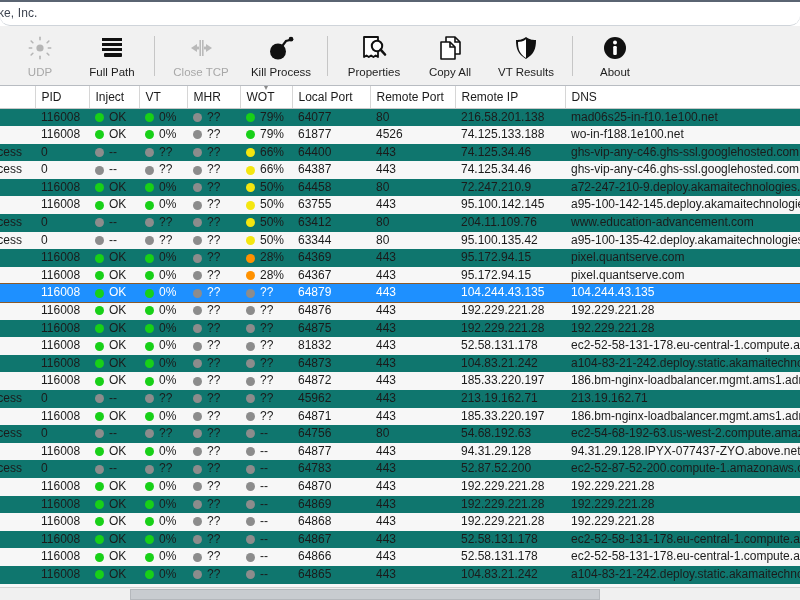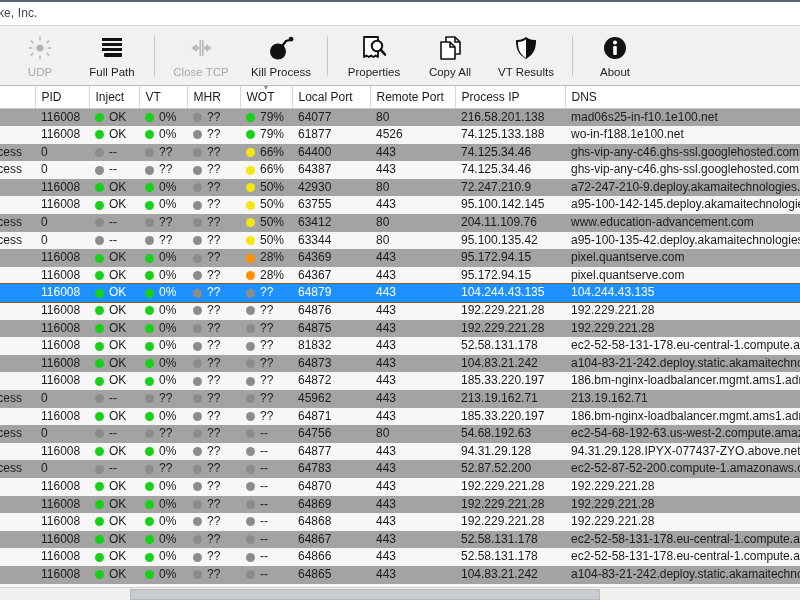--- a/index.html
+++ b/index.html
@@ -17,20 +17,21 @@
   
   .titlebar {
     height: 26px;
     background: #ffffff;
     border-bottom: 1px solid #cfd4da;
     display: flex;
     align-items: center;
     padding-left: 0px;
     flex: 0 0 26px;
     position: relative;
+    border-radius: 10px;
   }
   .titlebar::before{
     content:"";
     position:absolute; left:0; right:0; top:0; height:2px;
     background:#5a6472;
   }
   .title-text {
     font-size: 12px;
     color: #3d4450;
     white-space: nowrap;
@@ -66,21 +67,21 @@
     align-self: stretch;
     height: 40px; margin-top:10px;
   }
   .tb-btn.wide { width: 80px; }
 
   
   .grid-wrap {
     flex: 1 1 auto;
     position: relative;
     overflow: hidden;
-    background: #a3a3a3;
+    background: #0f766e;
   }
   table.grid {
     border-collapse: collapse;
     table-layout: fixed;
     width: 1000px;
     font-size: 12px;
     color: #1b1b1b;
   }
   table.grid th {
     background: #ffffff;
@@ -313,21 +314,21 @@
             <th><span>PID</span></th>
             <th><span>Inject</span></th>
             <th><span>VT</span></th>
             <th><span>MHR</span></th>
             <th>
               <span class="sortmark">▾</span>
               <span>WOT</span>
             </th>
             <th><span>Local Port</span></th>
             <th><span>Remote Port</span></th>
-            <th><span>Process IP</span></th>
+            <th><span>Remote IP</span></th>
             <th><span>DNS</span></th>
           </tr>
         </thead>
         <tbody id="rows-body">
             <tr>
               <td>exe</td>
               <td>116008</td>
               <td>
                 <span class="cell-flex">
                   <span class="dot green"></span>
@@ -473,21 +474,21 @@
                   <span class="dot gray"></span>
                   <span class="txt">??</span>
                 </span>
               </td>
               <td>
                 <span class="cell-flex">
                   <span class="dot yellow"></span>
                   <span class="txt">50%</span>
                 </span>
               </td>
-              <td>42930</td>
+              <td>64458</td>
               <td>80</td>
               <td>72.247.210.9</td>
               <td>a72-247-210-9.deploy.akamaitechnologies.com</td>
             </tr>
             <tr class="alt">
               <td>exe</td>
               <td>116008</td>
               <td>
                 <span class="cell-flex">
                   <span class="dot green"></span>

